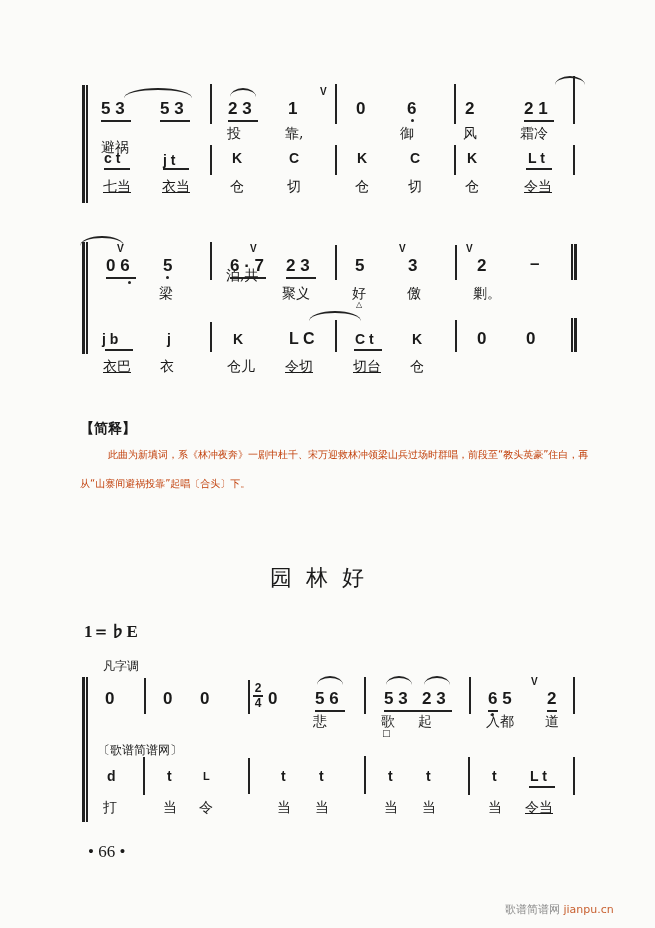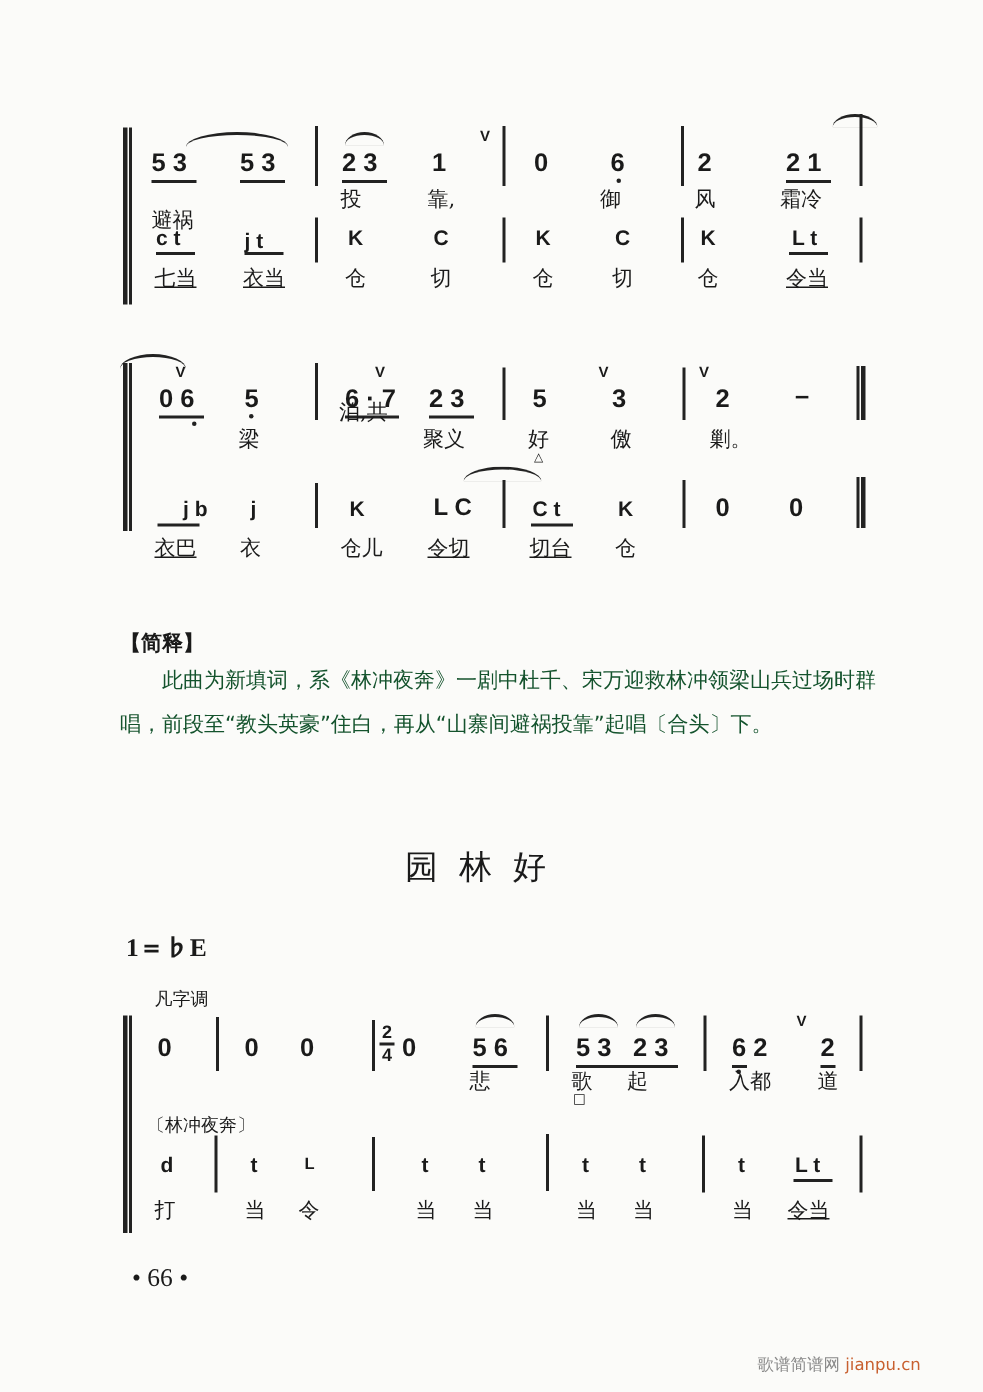--- a/index.html
+++ b/index.html
@@ -12,21 +12,21 @@
   .abs { position:absolute; }
   .n { position:absolute; font-family:"Liberation Sans", sans-serif; font-weight:bold; font-size:17px; line-height:18px; white-space:nowrap; }
   .p { position:absolute; font-family:"Liberation Sans", sans-serif; font-weight:bold; font-size:14px; line-height:16px; white-space:nowrap; }
   .l { position:absolute; font-family:"DejaVu Serif", serif; font-size:14px; line-height:16px; white-space:nowrap; }
   .ul { position:absolute; height:1.5px; background:#222; }
   .bar { position:absolute; width:2px; background:#222; }
   .bracket { position:absolute; border-left:3px solid #222; }
   .slur { position:absolute; border-top:2px solid #222; border-radius:50% 50% 0 0 / 100% 100% 0 0; }
   .breath { position:absolute; font-family:"Liberation Sans", sans-serif; font-size:10px; font-weight:bold; }
   .dot { position:absolute; width:3px; height:3px; border-radius:50%; background:#222; }
-  .note-text { position:absolute; left:90px; width:500px; font-family:"DejaVu Sans", sans-serif; font-size:14px; line-height:29px; color:#14532d; }
+  .note-text { position:absolute; left:90px; width:500px; font-family:"DejaVu Sans", sans-serif; font-size:10px; line-height:29px; color:#c2410c; }
   .title { position:absolute; font-family:"DejaVu Serif", serif; font-size:22px; letter-spacing:14px; }
   .key { position:absolute; font-family:"Liberation Serif", serif; font-weight:bold; font-size:17px; }
   .small { position:absolute; font-family:"DejaVu Sans", sans-serif; font-size:12px; }
   .pagenum { position:absolute; font-family:"Liberation Serif", serif; font-size:17px; }
   .wm { position:absolute; font-family:"DejaVu Sans", sans-serif; font-size:11px; color:#8a8a8a; }
   .wm2 { color:#c86030; }
   .ts { position:absolute; font-family:"Liberation Sans", sans-serif; font-weight:bold; font-size:12px; line-height:11px; text-align:center; }
 </style>
 </head>
 <body>
@@ -120,21 +120,21 @@
 
   <div class="l" style="left:159px;top:285px;">梁</div>
   <div class="l" style="left:226px;top:267px;">泊,共</div>
   <div class="l" style="left:282px;top:285px;">聚义</div>
   <div class="l" style="left:352px;top:285px;">好</div>
   <div class="abs" style="left:356px;top:300px;font-size:8px;">△</div>
   <div class="l" style="left:407px;top:285px;">儌</div>
   <div class="l" style="left:473px;top:285px;">剿。</div>
 
   <div class="slur" style="left:309px;top:311px;width:52px;height:8px;"></div>
-  <div class="p" style="left:122px;top:331px;">j b</div>
+  <div class="p" style="left:102px;top:331px;">j b</div>
   <div class="ul" style="left:105px;top:349px;width:28px;"></div>
   <div class="p" style="left:167px;top:331px;">j</div>
   <div class="bar" style="left:210px;top:322px;height:30px;"></div>
   <div class="p" style="left:233px;top:331px;">K</div>
   <div class="p" style="left:289px;top:331px;font-size:16px;">L C</div>
   <div class="bar" style="left:335px;top:320px;height:32px;"></div>
   <div class="p" style="left:355px;top:331px;">C t</div>
   <div class="ul" style="left:354px;top:349px;width:28px;"></div>
   <div class="p" style="left:412px;top:331px;">K</div>
   <div class="bar" style="left:455px;top:320px;height:32px;"></div>
@@ -178,36 +178,36 @@
   <div class="slur" style="left:317px;top:676px;width:26px;height:7px;"></div>
   <div class="n" style="left:315px;top:690px;">5 6</div>
   <div class="ul" style="left:315px;top:710px;width:30px;"></div>
   <div class="bar" style="left:364px;top:677px;height:37px;"></div>
   <div class="slur" style="left:386px;top:676px;width:26px;height:7px;"></div>
   <div class="n" style="left:384px;top:690px;">5 3</div>
   <div class="slur" style="left:424px;top:676px;width:26px;height:7px;"></div>
   <div class="n" style="left:422px;top:690px;">2 3</div>
   <div class="ul" style="left:384px;top:710px;width:68px;"></div>
   <div class="bar" style="left:469px;top:677px;height:37px;"></div>
-  <div class="n" style="left:488px;top:690px;">6 2</div>
+  <div class="n" style="left:488px;top:690px;">6 5</div>
   <div class="ul" style="left:488px;top:710px;width:10px;"></div>
   <div class="dot" style="left:491px;top:713px;"></div>
   <div class="breath" style="left:531px;top:676px;">V</div>
   <div class="n" style="left:547px;top:690px;">2</div>
   <div class="ul" style="left:547px;top:710px;width:10px;"></div>
   <div class="bar" style="left:573px;top:677px;height:37px;"></div>
 
   <div class="l" style="left:313px;top:713px;">悲</div>
   <div class="l" style="left:381px;top:713px;">歌</div>
   <div class="abs" style="left:382px;top:728px;font-size:9px;">□</div>
   <div class="l" style="left:418px;top:713px;">起</div>
   <div class="l" style="left:486px;top:713px;">入都</div>
   <div class="l" style="left:545px;top:713px;">道</div>
 
-  <div class="small" style="left:98px;top:742px;">〔林冲夜奔〕</div>
+  <div class="small" style="left:98px;top:742px;">〔歌谱简谱网〕</div>
 
   <div class="p" style="left:107px;top:768px;">d</div>
   <div class="bar" style="left:143px;top:757px;height:38px;"></div>
   <div class="p" style="left:167px;top:768px;">t</div>
   <div class="p" style="left:203px;top:768px;font-size:11px;">L</div>
   <div class="bar" style="left:248px;top:758px;height:36px;"></div>
   <div class="p" style="left:281px;top:768px;">t</div>
   <div class="p" style="left:319px;top:768px;">t</div>
   <div class="bar" style="left:364px;top:756px;height:38px;"></div>
   <div class="p" style="left:388px;top:768px;">t</div>

